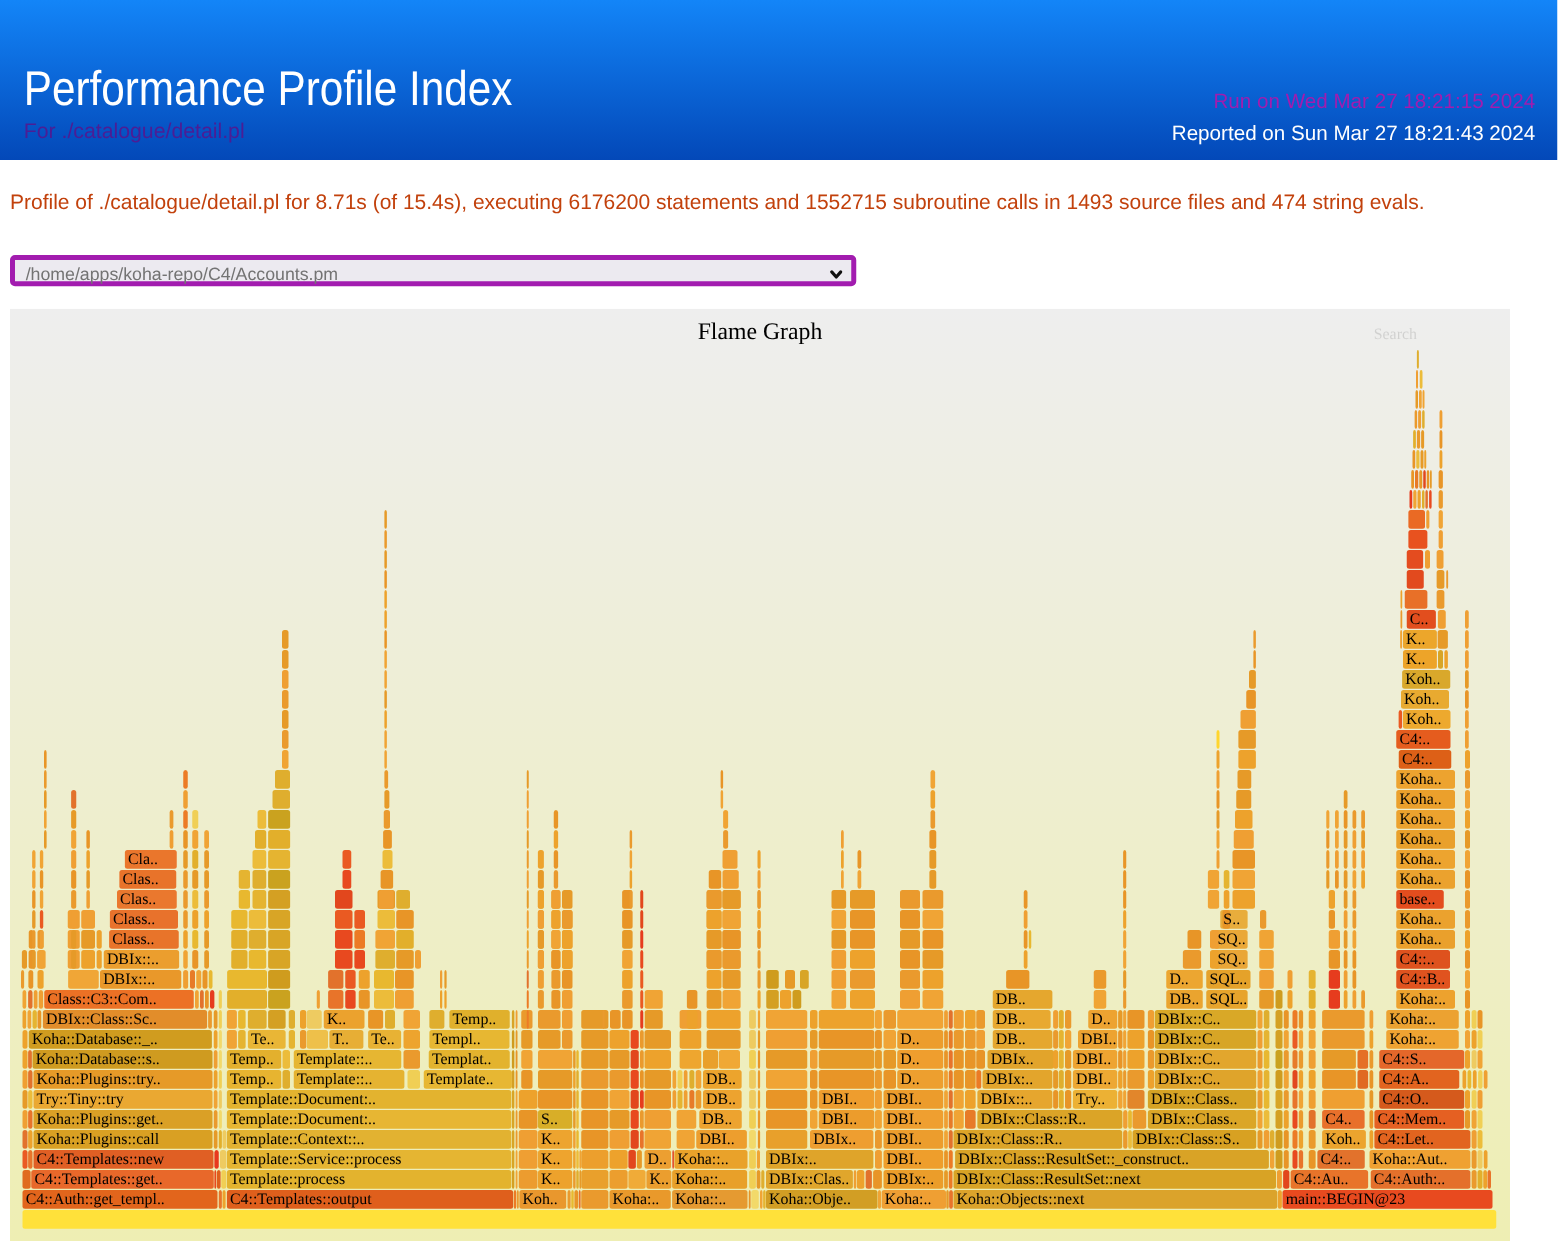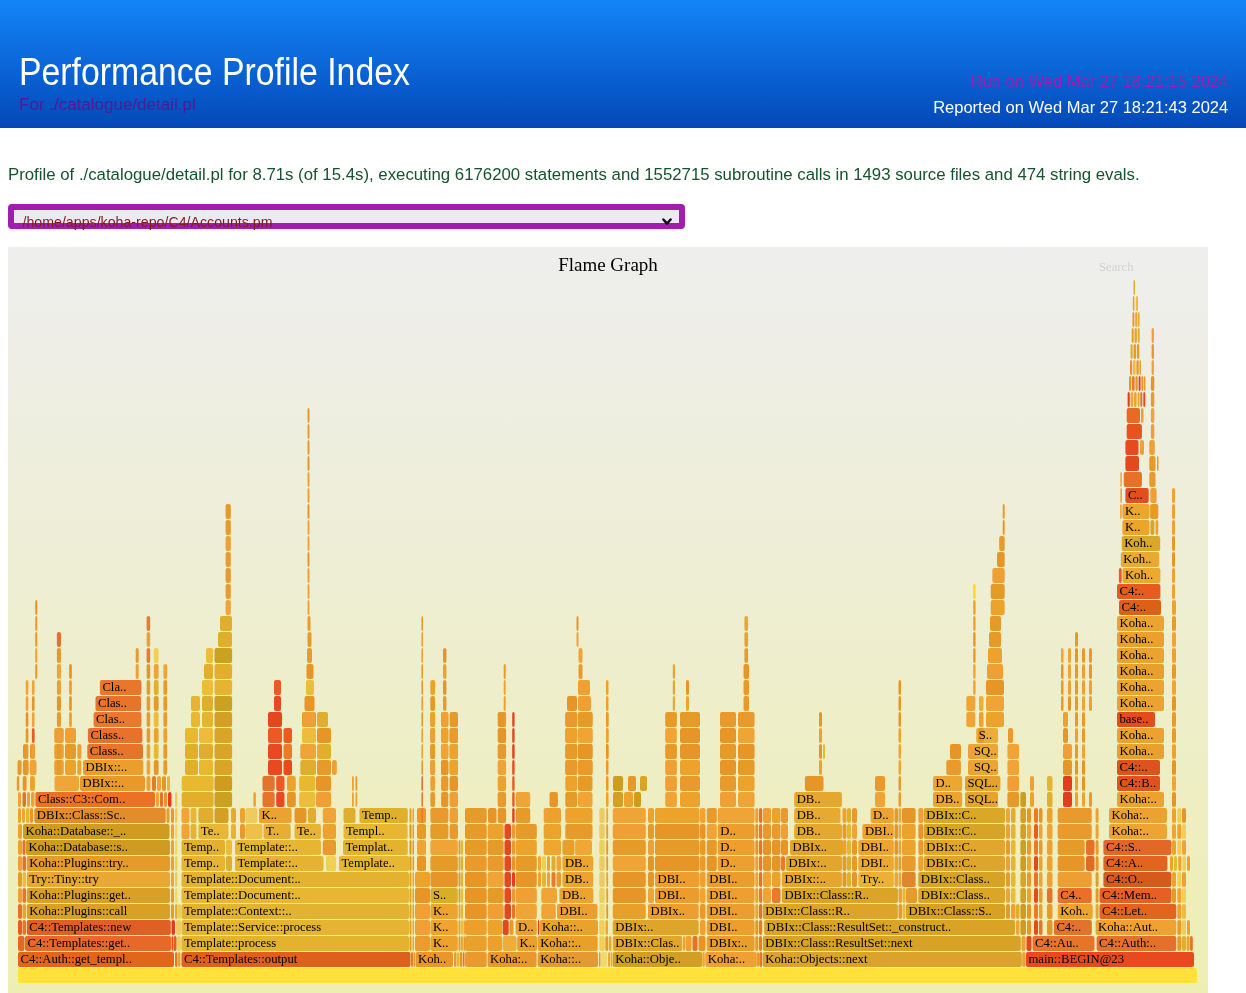--- a/index.html
+++ b/index.html
@@ -6,33 +6,33 @@
   * { margin:0; padding:0; box-sizing:border-box; }
   html,body { width:1246px; height:993px; background:#fff; overflow:hidden;
        font-family:"Liberation Sans",sans-serif; position:relative; }
   .hdr { position:absolute; left:0; top:0; width:1246px; height:128px;
        background:linear-gradient(#1385f8,#0348b8); }
   .title { position:absolute; left:19px; top:52.3px; font-size:39px; line-height:1; color:#fff;
        font-weight:400; transform:scaleX(0.867); transform-origin:0 0; white-space:nowrap; }
   .subtitle { position:absolute; left:19px; top:96.2px; font-size:17px; line-height:1; color:#4c1d95; }
   .runon { position:absolute; right:17.8px; top:73px; font-size:16.5px; line-height:1; color:#a21caf; }
   .repon { position:absolute; right:17.8px; top:99px; font-size:16.5px; line-height:1; color:#fff; }
-  .para { position:absolute; left:8px; top:167px; font-size:16.8px; line-height:1; color:#14532d; white-space:nowrap; }
+  .para { position:absolute; left:8px; top:154px; font-size:16.8px; line-height:1; color:#c2410c; white-space:nowrap; }
   .sel { position:absolute; left:7.5px; top:203.5px; width:677px; height:25.5px;
-       background:#eceaf0; border:6px solid #a21caf; border-radius:4px;
-       font-size:14.2px; color:#7f1d1d; line-height:24px; padding-left:9px; }
+       background:#eceaf0; border:4px solid #a21caf; border-radius:4px;
+       font-size:14.2px; color:#737373; line-height:24px; padding-left:9px; }
   .sel .chev { position:absolute; right:6.5px; top:8px; line-height:0; }
 </style>
 </head>
 <body>
 <div class="hdr"></div>
 <div class="title">Performance Profile Index</div>
 <div class="subtitle">For ./catalogue/detail.pl</div>
 <div class="runon">Run on Wed Mar 27 18:21:15 2024</div>
-<div class="repon">Reported on Wed Mar 27 18:21:43 2024</div>
+<div class="repon">Reported on Sun Mar 27 18:21:43 2024</div>
 <div class="para">Profile of ./catalogue/detail.pl for 8.71s (of 15.4s), executing 6176200 statements and 1552715 subroutine calls in 1493 source files and 474 string evals.</div>
 <div class="sel">/home/apps/koha-repo/C4/Accounts.pm<span class="chev"><svg width="10" height="8">
         <path d="M1.4 1.5 L5 5.6 L8.6 1.5" stroke="#111" stroke-width="2.5" fill="none" stroke-linecap="round" stroke-linejoin="round"></path>
       </svg></span></div>
 <svg width="1200" height="746" style="position:absolute;left:8px;top:247px">
 <defs>
       <linearGradient id="bg" x1="0" y1="0" x2="0" y2="1">
         <stop offset="0" stop-color="#eeeeee"></stop>
         <stop offset="1" stop-color="#eeeeb3"></stop>
       </linearGradient>

